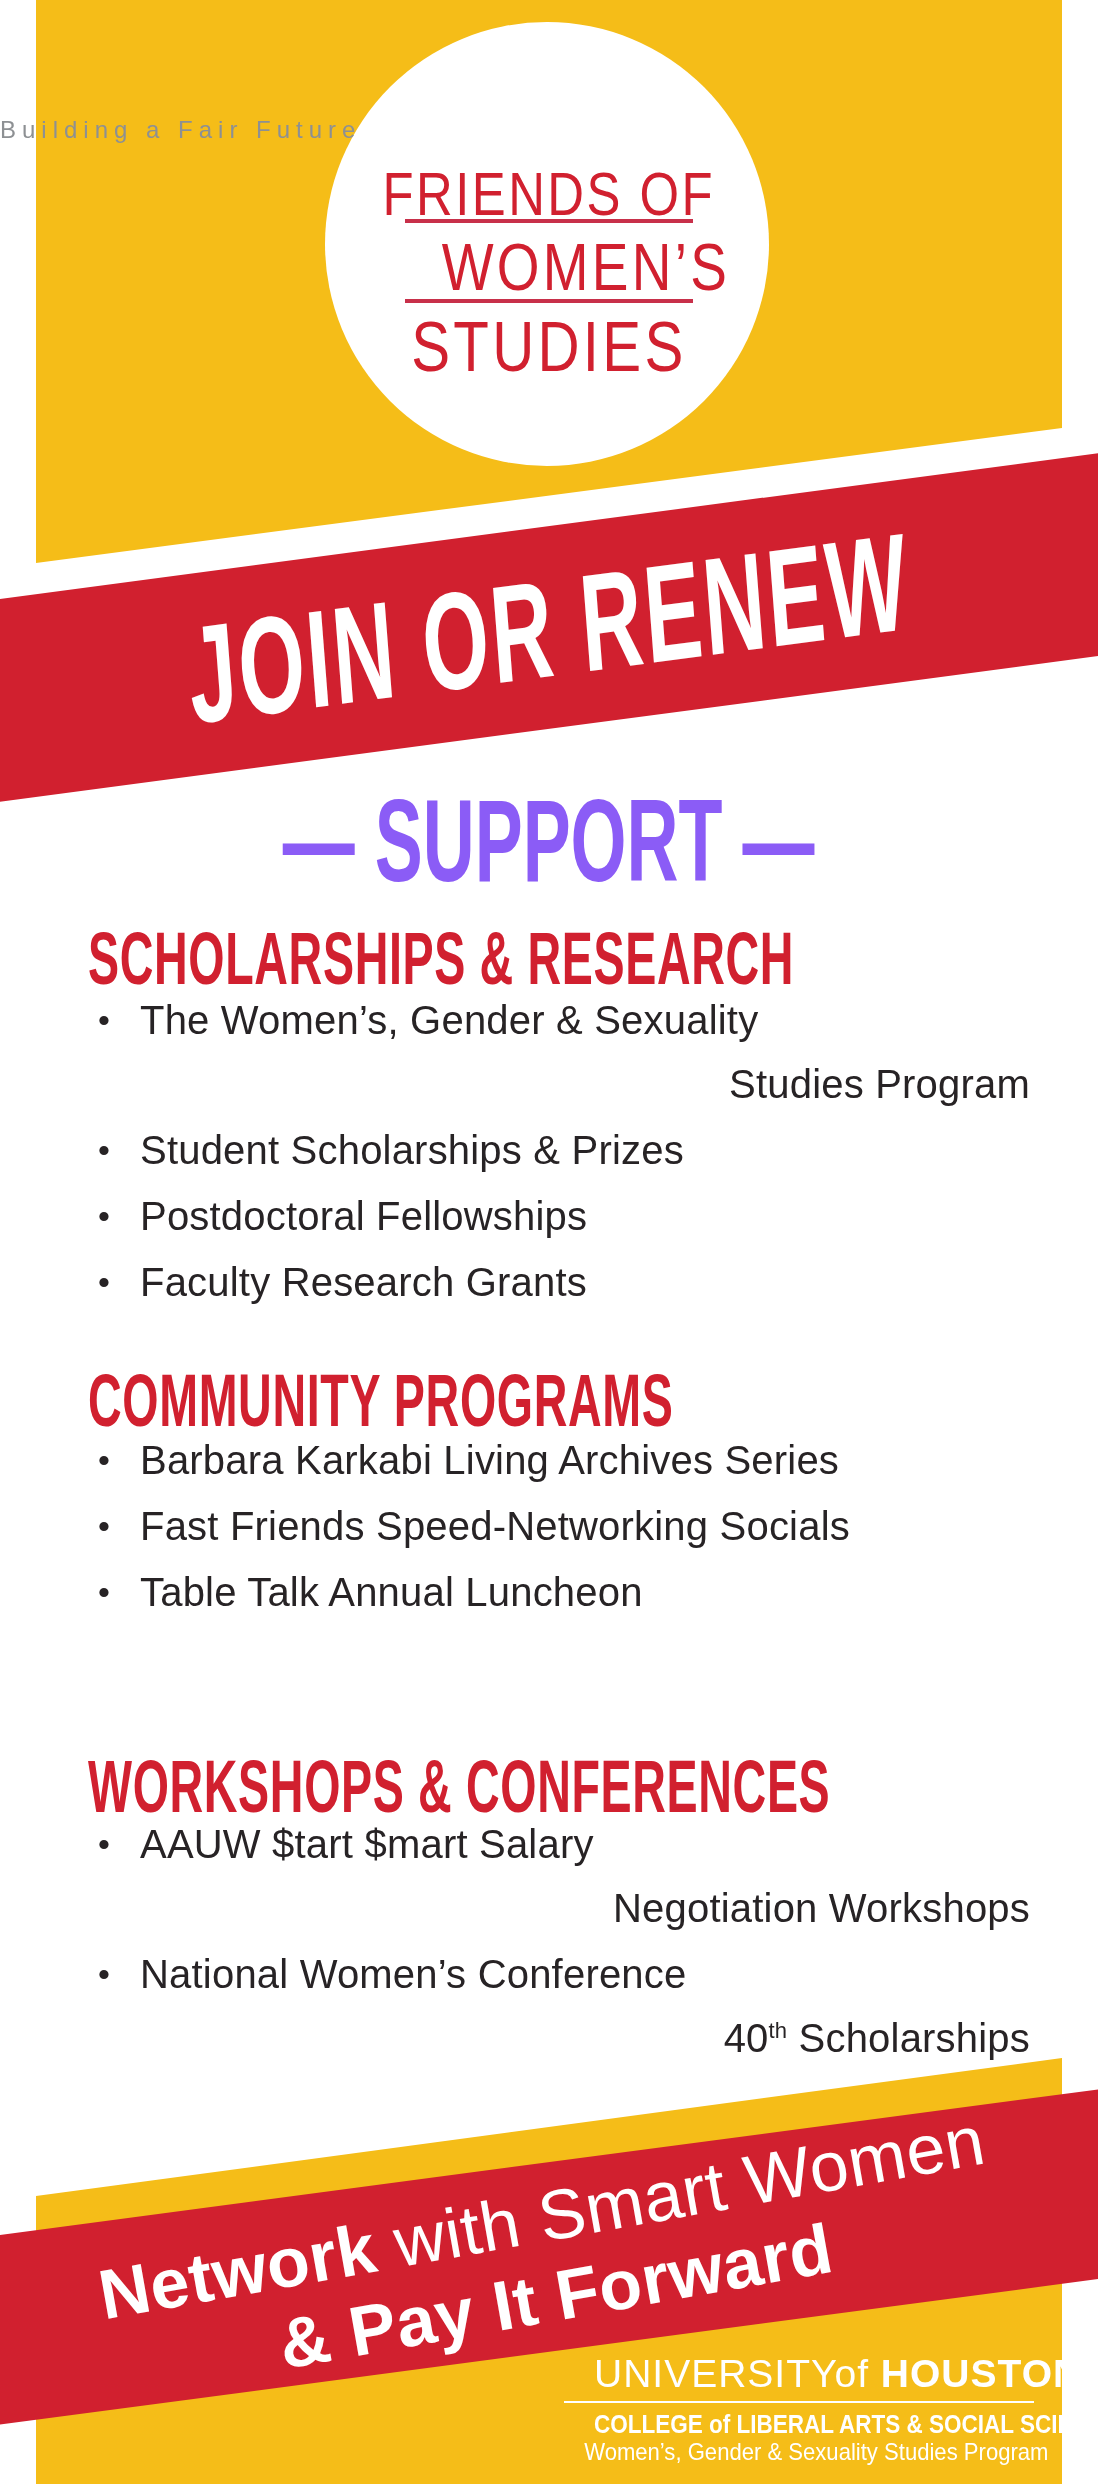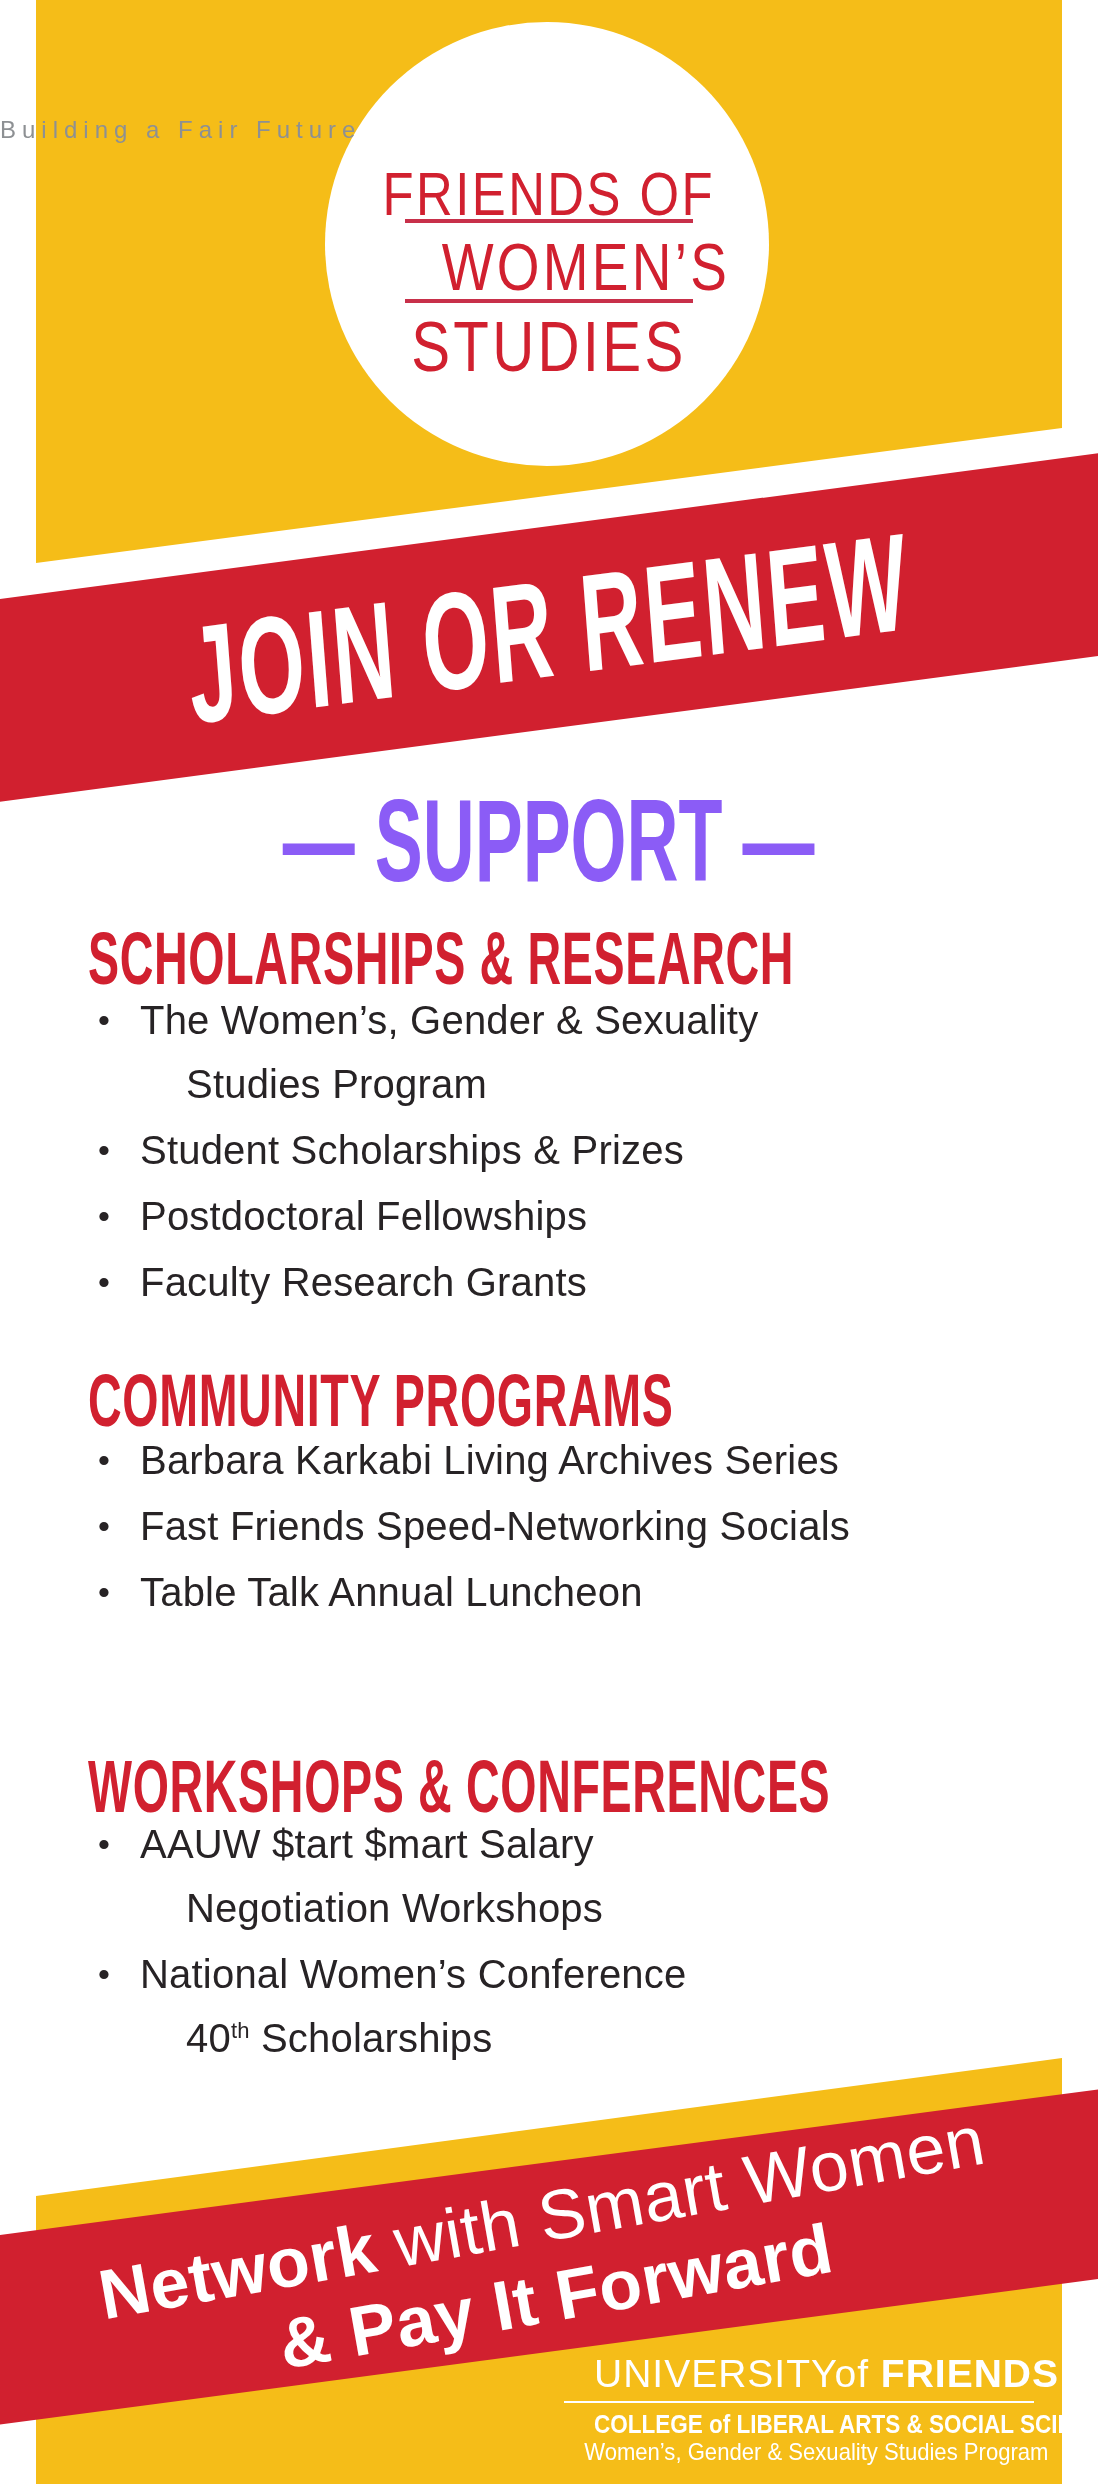--- a/index.html
+++ b/index.html
@@ -56,21 +56,21 @@
   .bl1{top:988px;}
   .bl2{top:1428px;}
   .bl3{top:1812px;}
   .blist li{
     position:relative;padding-left:50px;font-size:40px;line-height:64px;letter-spacing:0.2px;
     margin:0 0 2px 0;font-weight:400;
   }
   .blist li .bullet{
     position:absolute;left:8px;top:0;font-size:34px;line-height:64px;color:#272325;
   }
-  .wrapline{display:block;margin-left:46px;}
+  .wrapline{display:block;margin-left:46px;text-align:right;}
   .it{font-style:italic;}
   sup.sup{font-size:0.55em;vertical-align:super;line-height:0;margin-top:26px;}
   
   .bottom-panel{
     position:absolute;left:0;top:2050px;width:1098px;height:434px;background:#F5BD18;
     clip-path:polygon(36px 146px,1062px 8px,1062px 434px,36px 434px);
   }
   
   .band-bottom{
     position:absolute;left:-60px;top:2163px;width:1218px;height:188px;background:#D1202F;
@@ -171,19 +171,19 @@
   <div class="bottom-panel"></div>
 
   <div class="band-bottom">
     <div class="band-text">
       <div><span class="w-bold">Network</span><span class="w-reg"> with Smart Women</span></div>
       <div class="w-bold">&amp; Pay It Forward</div>
     </div>
   </div>
 
   <div class="footer">
-    <div class="uh-line"><span class="lt">UNIVERSITY</span><span class="of">of</span><span>&nbsp;</span><span class="bd">FRIENDS</span></div>
+    <div class="uh-line"><span class="lt">UNIVERSITY</span><span class="of">of</span><span>&nbsp;</span><span class="bd">HOUSTON</span></div>
     <div class="footer-rule"></div>
     <div class="college-line"><span>COLLEGE of LIBERAL ARTS &amp; SOCIAL SCIENCES</span></div>
     <div class="program-line"><span>Women’s, Gender &amp; Sexuality Studies Program</span></div>
   </div>
 
 </div>
 
 </body></html>

